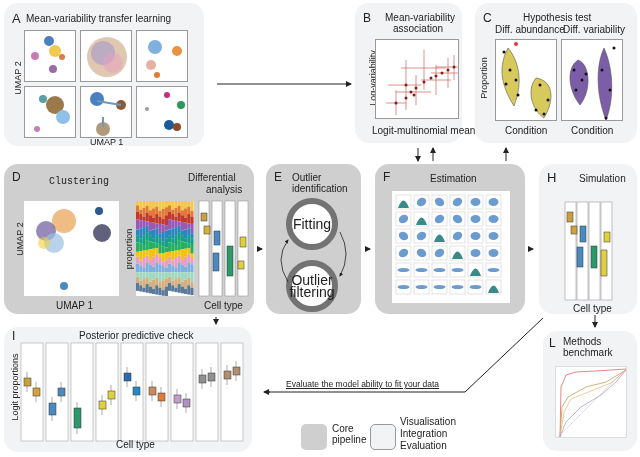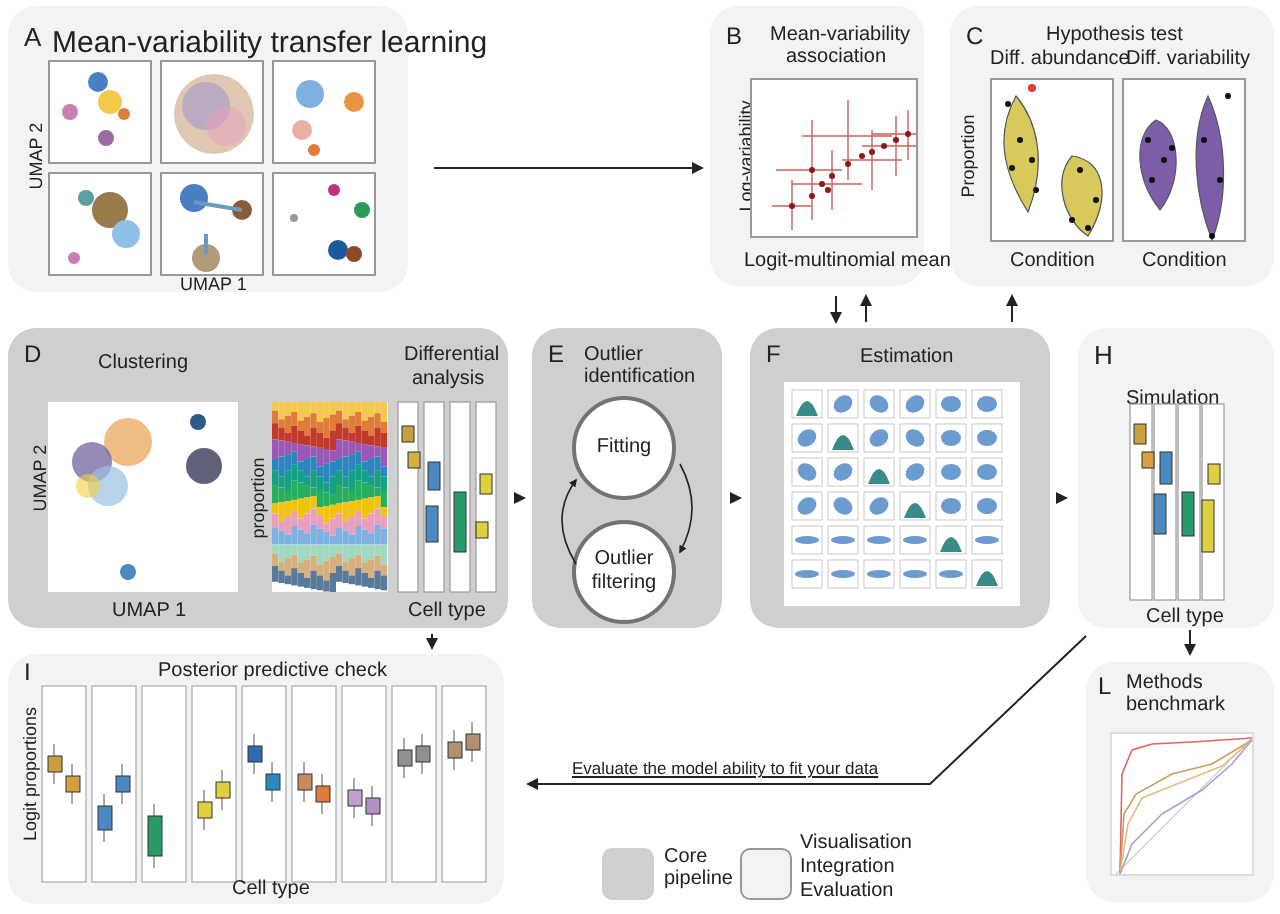--- a/index.html
+++ b/index.html
@@ -4,30 +4,30 @@
 <style>
   html,body{margin:0;padding:0;background:#fff;}
   body{width:640px;height:457px;position:relative;overflow:hidden;font-family:"Liberation Sans",sans-serif;color:#222;}
   .panel{position:absolute;border-radius:14px;box-sizing:border-box;}
   .light{background:#f2f3f5;}
   .core{background:#cfcfcf;}
   .lbl{position:absolute;font-size:12px;font-weight:normal;}
   .t{position:absolute;font-size:10px;text-align:center;white-space:nowrap;}
   .plotbox{position:absolute;background:#fff;border:1px solid #999;box-sizing:border-box;}
   svg{position:absolute;overflow:visible;}
-  .circle{position:absolute;border-radius:50%;background:#fff;border:2px solid #737373;box-sizing:border-box;display:flex;align-items:center;justify-content:center;text-align:center;font-size:10px;line-height:12px;}
+  .circle{position:absolute;border-radius:50%;background:#fff;border:6px solid #737373;box-sizing:border-box;display:flex;align-items:center;justify-content:center;text-align:center;font-size:14px;line-height:12px;}
   .vert{position:absolute;transform:rotate(-90deg);transform-origin:center;font-size:9px;white-space:nowrap;text-align:center;}
   .legend-swatch{position:absolute;width:26px;height:26px;border-radius:5px;box-sizing:border-box;}
 </style>
 </head>
 <body>
 
 <div class="panel light" style="left:4px;top:3px;width:200px;height:143px;">
   <span class="lbl" style="left:8px;top:8px;font-size:13px;">A</span>
-  <span class="t" style="left:22px;top:10px;font-size:15px;text-align:left;">Mean-variability transfer learning</span>
+  <span class="t" style="left:22px;top:10px;font-size:10px;text-align:left;">Mean-variability transfer learning</span>
   <div class="vert" style="left:-6px;top:70px;width:40px;">UMAP 2</div>
   <div>
     <div class="plotbox" style="left:20px;top:27px;width:52px;height:52px;">
         <svg width="52" height="52">
           <circle cx="24" cy="10" r="5" fill="#4a7fc1"></circle>
           <circle cx="30" cy="20" r="6" fill="#f2c94c"></circle>
           <circle cx="10" cy="25" r="4" fill="#c77fb2"></circle>
           <circle cx="28" cy="38" r="4" fill="#9b6ba8"></circle>
           <circle cx="37" cy="26" r="3" fill="#e07b39"></circle>
         </svg>
@@ -181,23 +181,23 @@
           <circle cx="52" cy="8" r="1.5"></circle>
         </g>
       </svg>
   </div>
   <span class="t" style="left:30px;top:122px;">Condition</span>
   <span class="t" style="left:96px;top:122px;">Condition</span>
 </div>
 
 <div class="panel core" style="left:4px;top:164px;width:250px;height:150px;">
   <span class="lbl" style="left:8px;top:6px;">D</span>
-  <span class="t" style="left:45px;top:12px;">Clustering</span>
+  <span class="t" style="left:45px;top:12px;font-family:Liberation Mono, monospace;">Clustering</span>
   <span class="t" style="left:140px;top:20px;margin-top:20px;">Cell count</span>
-  <span class="t" style="left:198px;top:8px;">Differential</span>
+  <span class="t" style="left:184px;top:8px;">Differential</span>
   <span class="t" style="left:202px;top:20px;">analysis</span>
   <div class="vert" style="left:-4px;top:70px;width:40px;">UMAP 2</div>
   <div class="plotbox" style="left:20px;top:37px;width:95px;height:95px;border:none;">
     <svg width="95" height="95">
         <circle cx="40" cy="20" r="12" fill="#e8a050" opacity=".7"></circle>
         <circle cx="22" cy="30" r="10" fill="#6a5a9a" opacity=".7"></circle>
         <circle cx="30" cy="42" r="10" fill="#9ac0e0" opacity=".7"></circle>
         <circle cx="78" cy="32" r="9" fill="#3a3a5a" opacity=".8"></circle>
         <circle cx="75" cy="10" r="4" fill="#2a5a8a"></circle>
         <circle cx="40" cy="85" r="4" fill="#4a8ac0"></circle>
@@ -562,21 +562,21 @@
         <rect x="76" y="89" width="15" height="14" fill="#fff" stroke="#bbb" stroke-width="0.4"></rect>
         <ellipse cx="83.5" cy="96" rx="6" ry="2" fill="#3a7abf" opacity="0.75" transform="rotate(0 83.5 96)"></ellipse>
         <rect x="94" y="89" width="15" height="14" fill="#fff" stroke="#bbb" stroke-width="0.4"></rect>
         <path d="M96 102 Q101.5 87 107 102 Z" fill="#3a8a8a"></path>
       </svg>
   </div>
 </div>
 
 <div class="panel light" style="left:539px;top:164px;width:98px;height:150px;">
   <span class="lbl" style="left:8px;top:6px;font-size:13px;">H</span>
-  <span class="t" style="left:24px;top:9px;margin-top:21px;">Simulation</span>
+  <span class="t" style="left:40px;top:9px;">Simulation</span>
   <div style="position:absolute;left:26px;top:38px;width:48px;height:98px;">
     <svg width="48" height="98">
       <g fill="#fff" stroke="#999" stroke-width=".6">
           <rect x="0" y="0" width="11" height="98"></rect>
           <rect x="12" y="0" width="11" height="98"></rect>
           <rect x="24" y="0" width="11" height="98"></rect>
           <rect x="36" y="0" width="11" height="98"></rect>
         </g>
       <rect x="2" y="10" width="6" height="10" fill="#c9a040" stroke="#333" stroke-width=".5"></rect>
         <rect x="6" y="24" width="6" height="8" fill="#d4a040" stroke="#333" stroke-width=".5"></rect>

